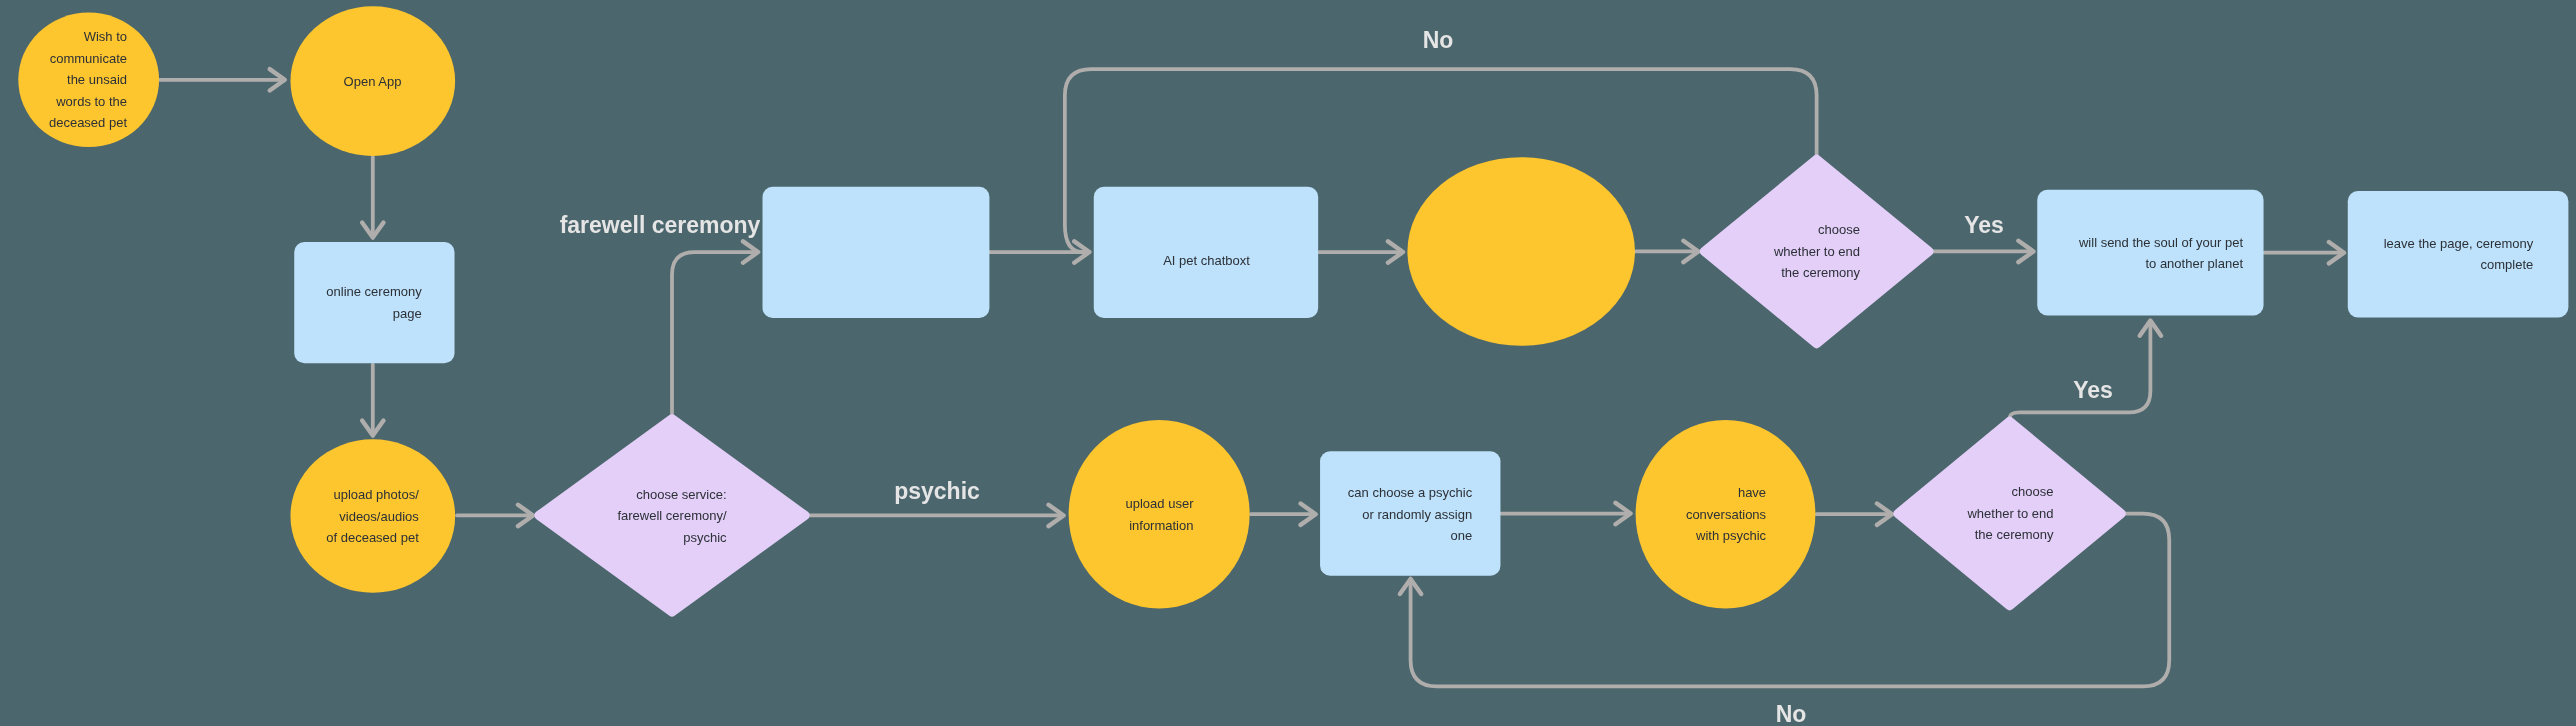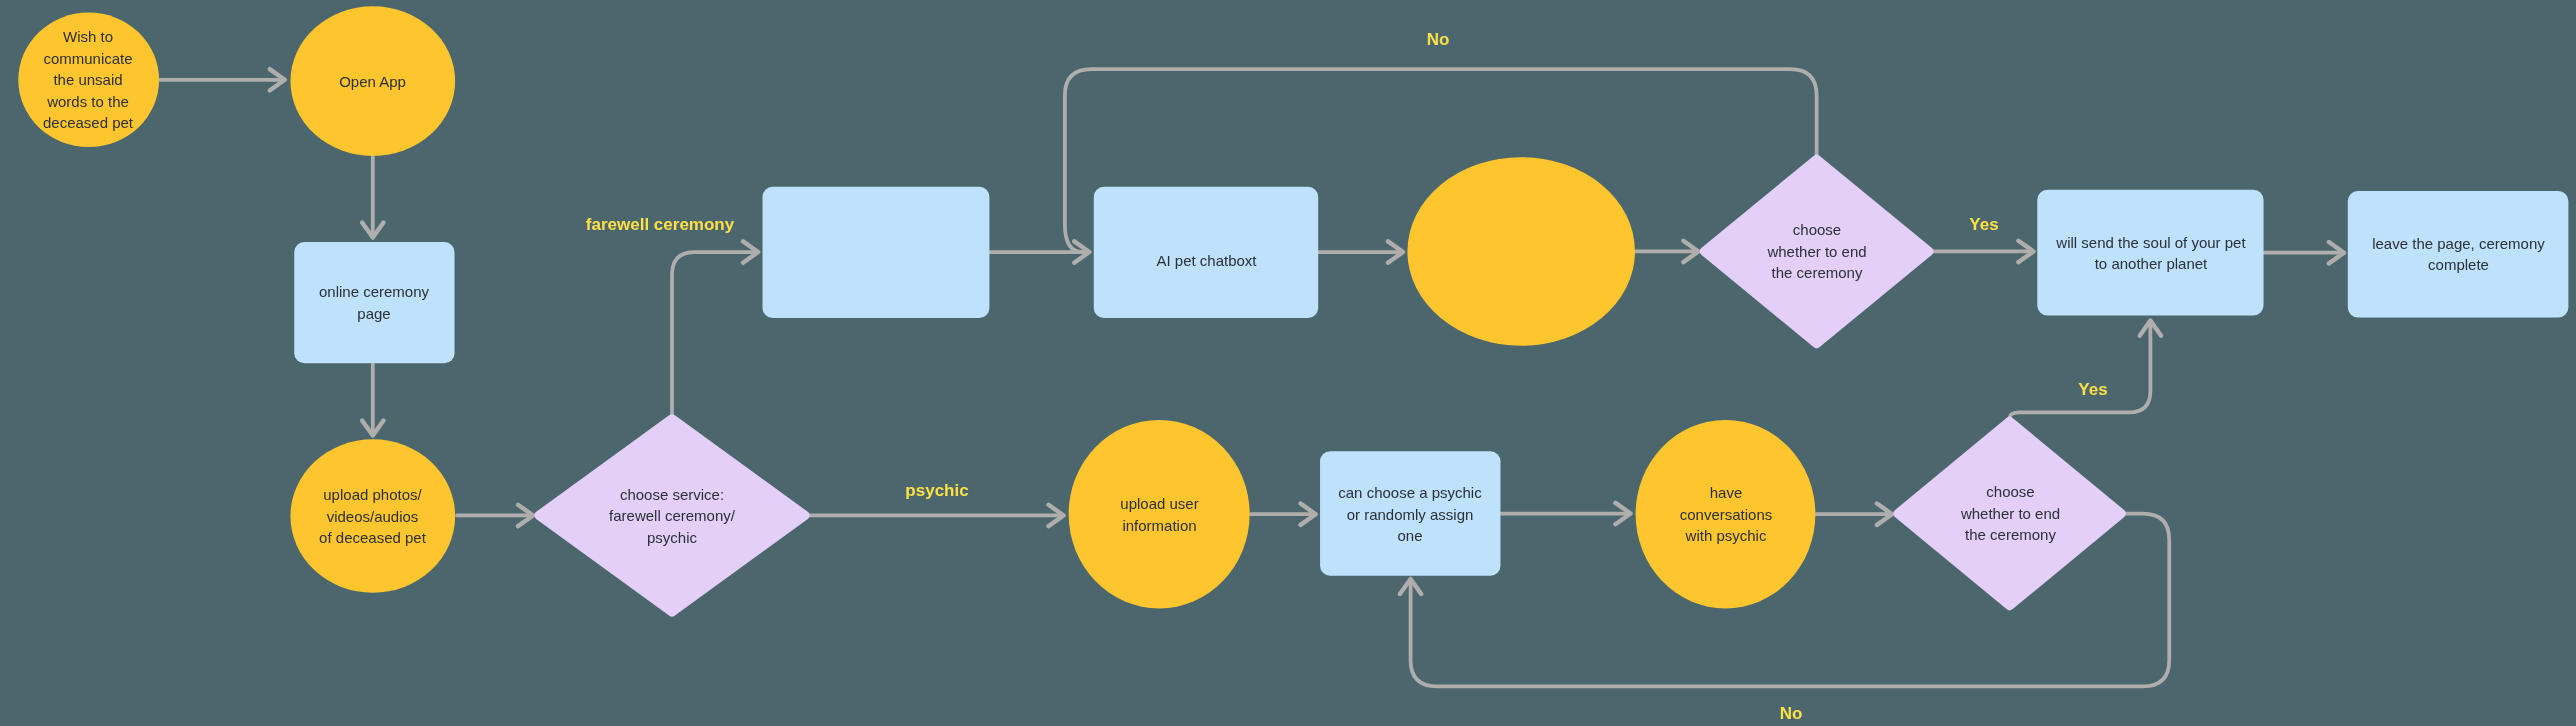--- a/index.html
+++ b/index.html
@@ -5,23 +5,23 @@
   html,body{margin:0;padding:0;background:#4C666D;}
   .canvas{position:relative;width:2576px;height:726px;background:#4C666D;overflow:hidden;
           font-family:"Liberation Sans",sans-serif;}
   .canvas svg{position:absolute;left:0;top:0;}
   .shape-yellow{fill:#FEC62E;}
   .shape-blue{fill:#BEE2FB;}
   .shape-purple{fill:#E3CFF8;stroke:#E3CFF8;stroke-width:14;stroke-linejoin:round;}
   .edge{fill:none;stroke:#B0AEAC;stroke-width:6;stroke-linecap:round;stroke-linejoin:round;}
   .head{fill:none;stroke:#B0AEAC;stroke-width:7;stroke-linecap:round;stroke-linejoin:round;}
   .node-label{position:absolute;display:flex;align-items:center;justify-content:center;
-              text-align:center;white-space:pre-line;color:#2C3037;font-size:15px;
+              text-align:right;white-space:pre-line;color:#2C3037;font-size:13px;
               line-height:21.4px;font-weight:400;pointer-events:none;}
-  .edge-label{position:absolute;transform:translate(-50%,-50%);color:#fde047;font-size:17px;
+  .edge-label{position:absolute;transform:translate(-50%,-50%);color:#e5e5e5;font-size:23px;
               font-weight:600;white-space:nowrap;}
 </style>
 </head>
 <body>
 
 <div class="canvas">
 
   <svg width="2576" height="726" viewBox="0 0 4096 1155">
 
     <g>
@@ -120,21 +120,21 @@
   <div class="node-label" style="left:290px;top:440px;width:165px;height:153px;">upload photos/
 videos/audios
 of deceased pet</div>
   <div class="node-label" style="left:546px;top:419px;width:252px;height:194px;">choose service:
 farewell ceremony/
 psychic</div>
   <div class="node-label" style="left:1094px;top:195px;width:225px;height:131px;">AI pet chatboxt</div>
   <div class="node-label" style="left:1714px;top:157px;width:206px;height:189px;">choose
 whether to end
 the ceremony</div>
-  <div class="node-label" style="left:2038px;top:190px;width:226px;height:126px;">will send the soul of your pet
+  <div class="node-label" style="left:2038px;top:190px;width:226px;height:126px;padding-left:10px;">will send the soul of your pet
 to another planet</div>
   <div class="node-label" style="left:1069px;top:420px;width:181px;height:189px;">upload user
 information</div>
   <div class="node-label" style="left:2348px;top:191px;width:221px;height:126px;">leave the page, ceremony
 complete</div>
   <div class="node-label" style="left:1320px;top:452px;width:180px;height:125px;">can choose a psychic
 or randomly assign
 one</div>
   <div class="node-label" style="left:1636px;top:420px;width:180px;height:189px;">have
 conversations

